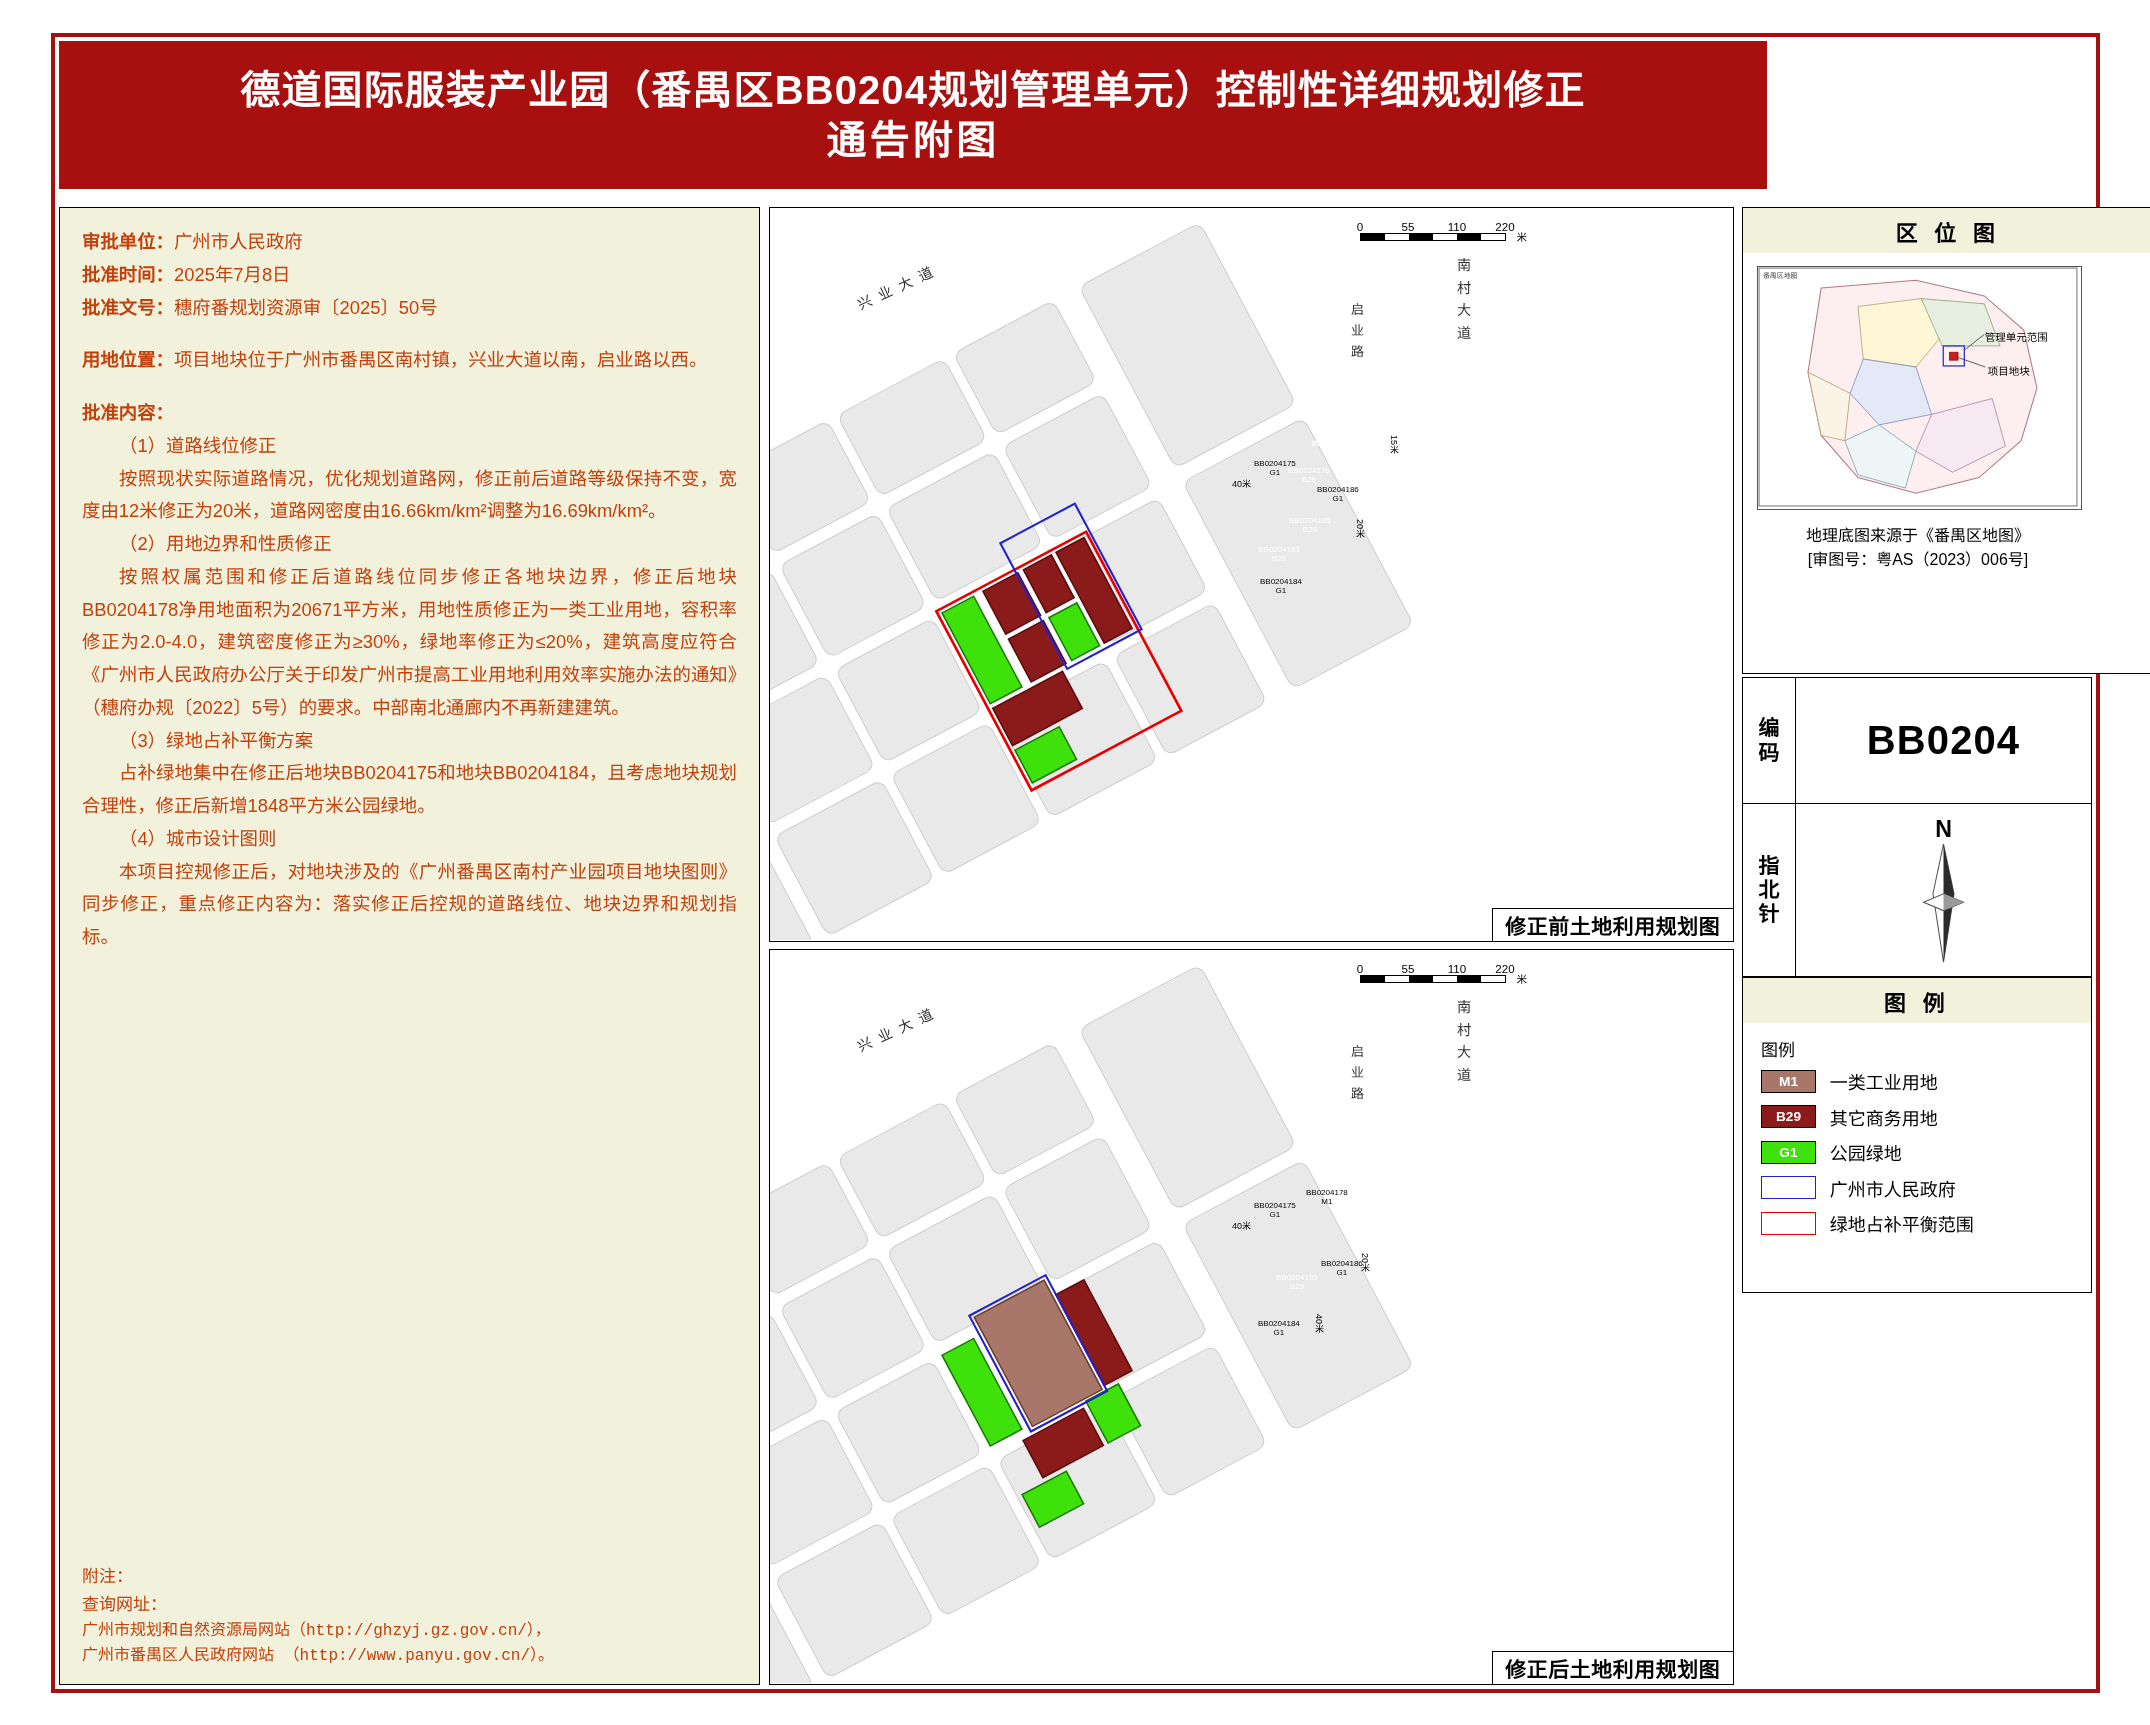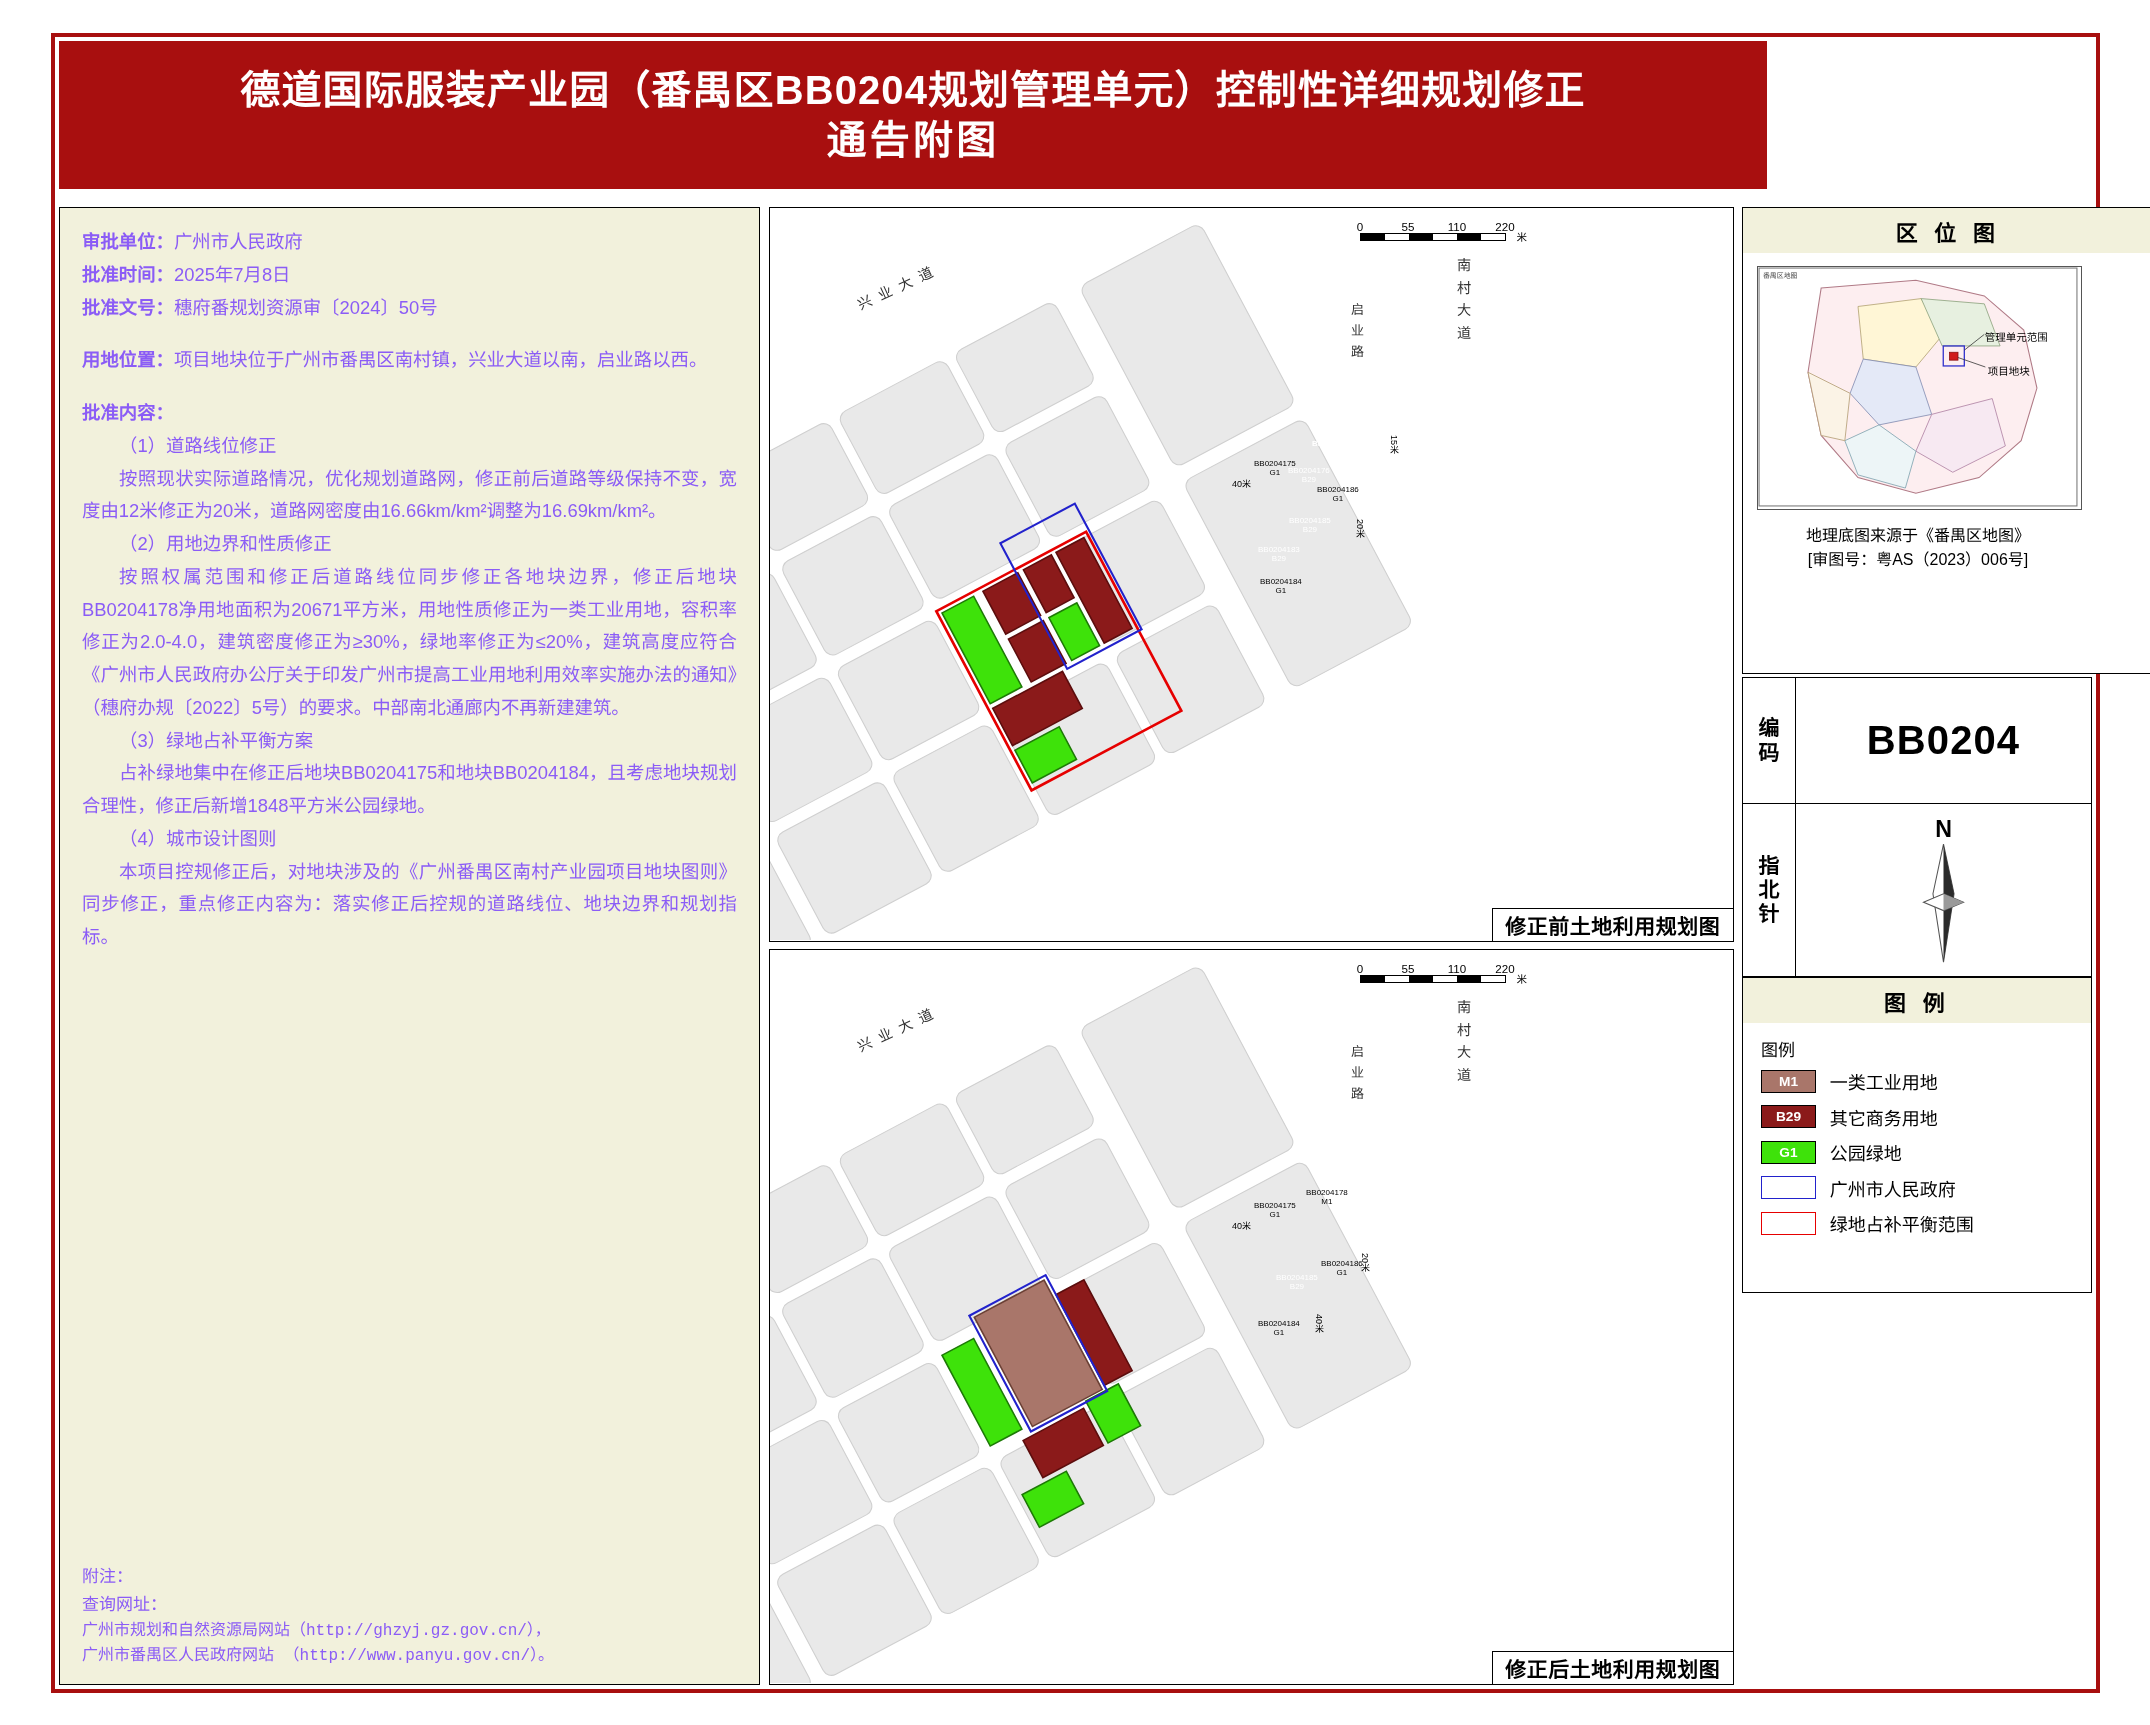--- a/index.html
+++ b/index.html
@@ -55,21 +55,21 @@
   .text-panel {
     position: absolute;
     left: 59px; top: 207px;
     width: 701px; height: 1478px;
     background: #f2f1dc;
     border: 1.6px solid #000000;
     box-sizing: border-box;
     padding: 18px 22px 10.5px 22px;
     font-size: 18.4px;
     line-height: 1.78;
-    color: #8b5cf6;
+    color: #c2410c;
   }
   .text-panel p { margin: 0; }
   .tp-row { white-space: nowrap; }
   .tp-bold { font-weight: bold; }
   .tp-gap { height: 20px; }
   .tp-indent { text-indent: 37px; }
   .tp-just { text-align: justify; }
   .footnote {
     position: absolute;
     left: 22px;
@@ -185,21 +185,21 @@
   </div>
 
   <div class="text-panel">
     <p class="tp-row">
       <span class="tp-bold">审批单位：</span><span>广州市人民政府</span>
     </p>
     <p class="tp-row">
       <span class="tp-bold">批准时间：</span><span>2025年7月8日</span>
     </p>
     <p class="tp-row">
-      <span class="tp-bold">批准文号：</span><span>穗府番规划资源审〔2024〕50号</span>
+      <span class="tp-bold">批准文号：</span><span>穗府番规划资源审〔2025〕50号</span>
     </p>
     <div class="tp-gap"></div>
     <p class="tp-just">
       <span class="tp-bold">用地位置：</span><span>项目地块位于广州市番禺区南村镇，兴业大道以南，启业路以西。</span>
     </p>
     <div class="tp-gap"></div>
     <p class="tp-bold">批准内容：</p>
     <p class="tp-indent">（1）道路线位修正</p>
     <p class="tp-indent tp-just">按照现状实际道路情况，优化规划道路网，修正前后道路等级保持不变，宽度由12米修正为20米，道路网密度由16.66km/km²调整为16.69km/km²。</p>
     <p class="tp-indent">（2）用地边界和性质修正</p>

